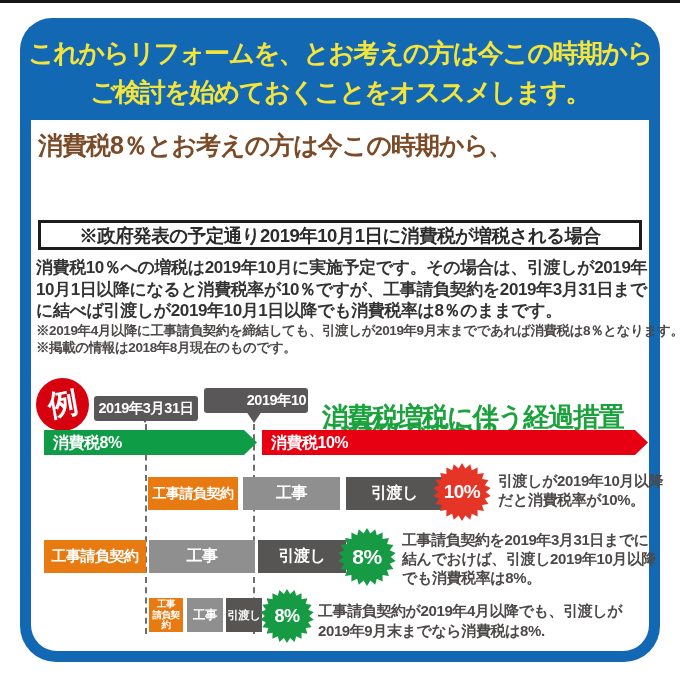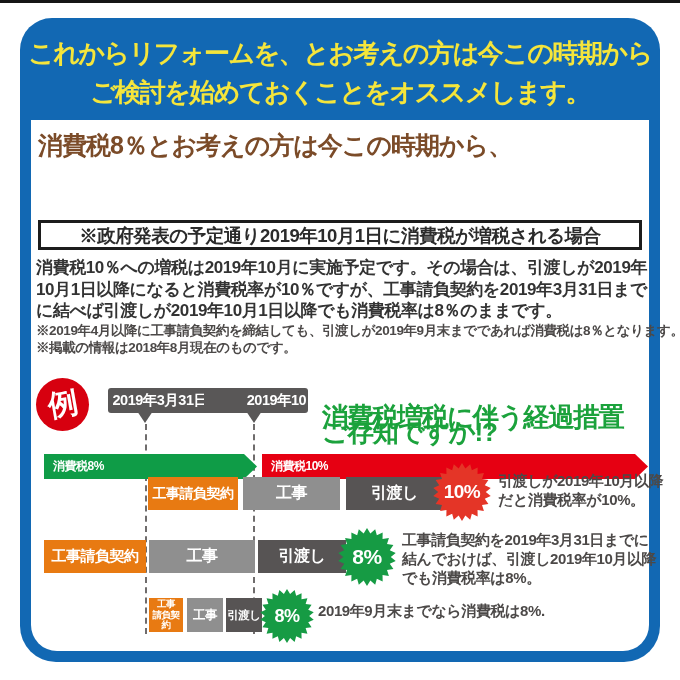--- a/index.html
+++ b/index.html
@@ -37,21 +37,21 @@
   }
   .example-badge span { transform:rotate(-10deg); }
   .date-tag {
     top:388px; width:104px; height:25px; background:#595757; border-radius:3px;
     color:#fff; font-size:14.5px; font-weight:600; text-align:center; line-height:25px; letter-spacing:-0.5px; z-index:2;
   }
   .tag-pointer { top:411px; width:0; height:0; border:8px solid transparent; border-top:12px solid #595757; border-bottom:none; }
   .gtitle { left:322px; font-size:26.5px; font-weight:800; color:#1ba23c; letter-spacing:-1.5px; white-space:nowrap; }
   .dash { top:424px; height:210px; width:0; border-left:2px dashed #6f6c6c; z-index:1; }
   .tl-arrow {
-    top:454px; height:25px; z-index:2; color:#fff; font-size:12px; font-weight:bold; line-height:25px;
+    top:430px; height:25px; z-index:2; color:#fff; font-size:16px; font-weight:bold; line-height:25px;
     clip-path:polygon(0 0, calc(100% - 13px) 0, 100% 50%, calc(100% - 13px) 100%, 0 100%);
     padding-left:9px; letter-spacing:-0.5px;
   }
   .box {
     height:33px; color:#fff; font-weight:bold; display:flex; align-items:center; justify-content:center;
     z-index:2; text-align:center; letter-spacing:-0.5px;
   }
   .orange { background:#e87a12; }
   .gray   { background:#8f8f8f; }
   .dark   { background:#575454; }
@@ -86,21 +86,21 @@
 
   <div class="abs footnotes">
     <div>※2019年4月以降に工事請負契約を締結しても、引渡しが2019年9月末までであれば消費税は8％となります。</div>
     <div>※掲載の情報は2018年8月現在のものです。</div>
   </div>
 
   <div class="abs example-badge">
     <span>例</span>
   </div>
 
-  <div class="abs date-tag" style="left:108px;">2019年3月31日</div>
+  <div class="abs date-tag" style="left:94px;margin-top:8px;">2019年3月31日</div>
   <div class="abs tag-pointer" style="left:137px;"></div>
   <div class="abs date-tag" style="left:204px;padding-left:41px;">2019年10月1日</div>
   <div class="abs tag-pointer" style="left:246px;"></div>
 
   <div class="abs gtitle" style="top:386px;margin-top:28px;">ご存知ですか!?</div>
   <div class="abs gtitle" style="top:399px;">消費税増税に伴う経過措置</div>
 
   <div class="abs dash" style="left:145px;"></div>
   <div class="abs dash" style="left:253px;"></div>
 
@@ -151,17 +151,18 @@
     </div>
     <div class="abs box gray" style="left:187px; top:598px; width:36px; height:34px; font-size:12.5px;">工事</div>
     <div class="abs box dark" style="left:226px; top:598px; width:36px; height:34px; font-size:11.5px;">引渡し</div>
     <div class="abs burst" style="left:260px; top:589px; width:54px; height:54px;">
       <svg viewBox="0 0 100 100">
           <polygon points="50.0,0.0 55.8,9.4 64.1,2.0 67.0,12.7 77.0,7.9 76.8,19.0 87.8,17.3 84.5,27.8 95.5,29.2 89.3,38.4 99.5,42.9 91.0,50.0 99.5,57.1 89.3,61.6 95.5,70.8 84.5,72.2 87.8,82.7 76.8,81.0 77.0,92.1 67.0,87.3 64.1,98.0 55.8,90.6 50.0,100.0 44.2,90.6 35.9,98.0 33.0,87.3 23.0,92.1 23.2,81.0 12.2,82.7 15.5,72.2 4.5,70.8 10.7,61.6 0.5,57.1 9.0,50.0 0.5,42.9 10.7,38.4 4.5,29.2 15.5,27.8 12.2,17.3 23.2,19.0 23.0,7.9 33.0,12.7 35.9,2.0 44.2,9.4" fill="#169b44"></polygon>
         </svg>
       <span class="burst-label" style="font-size:18px;">8%</span>
     </div>
     <div class="abs caption" style="left:318px; top:601px; line-height:19.5px;">
+      <div>工事請負契約が2019年4月以降でも、引渡しが</div>
       <div>2019年9月末までなら消費税は8%.</div>
     </div>
   </div>
 
 </div>
 
 </body></html>

